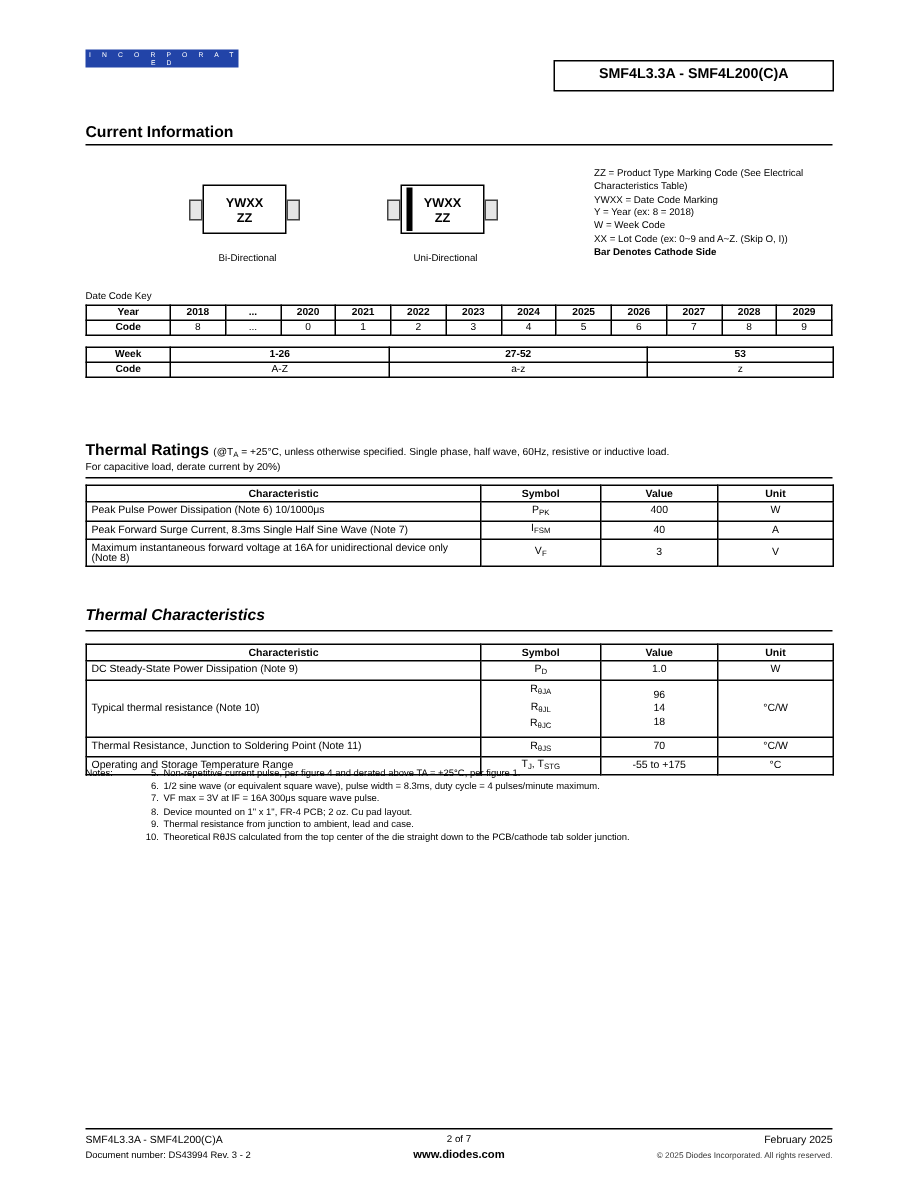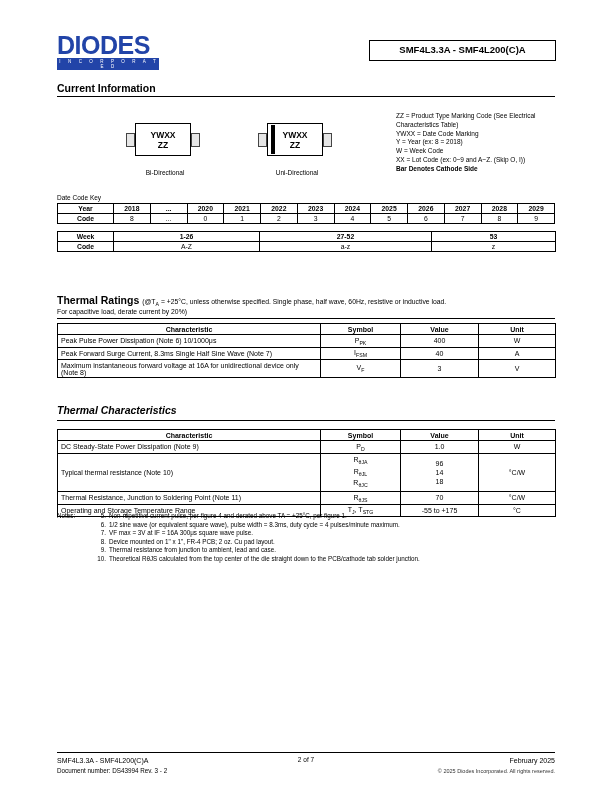--- a/index.html
+++ b/index.html
@@ -53,21 +53,20 @@
   .footer-center2 { position:absolute; left:0; top:765px; width:612px; text-align:center; font-size:7.5px; font-weight:bold; }
   .footer-right1 { position:absolute; right:57px; top:757px; font-size:7px; text-align:right; }
   .footer-right2 { position:absolute; right:57px; top:768px; font-size:5.5px; text-align:right; color:#333; }
 </style>
 </head>
 <body>
 
 <div class="page">
 
   <div class="abs" style="left:57px; top:33px;">
-    <div class="logo-text">DIODES</div>
     <div class="logo-bar">I N C O R P O R A T E D</div>
   </div>
   <div class="part-box">
     <span>SMF4L3.3A - SMF4L200(C)A</span>
   </div>
 
   <div class="section-title" style="top:82px;">Current Information</div>
   <div class="rule" style="top:96px;"></div>
 
   <div class="chip-wrap" style="left:126px; top:123px;">
@@ -296,16 +295,17 @@
     <div class="note">
         <span class="num">10.</span>
         <span>Theoretical RθJS calculated from the top center of the die straight down to the PCB/cathode tab solder junction.</span>
       </div>
   </div>
 
   <div class="rule" style="top:752px;"></div>
   <div class="footer-left1">SMF4L3.3A - SMF4L200(C)A</div>
   <div class="footer-left2">Document number: DS43994 Rev. 3 - 2</div>
   <div class="footer-center1">2 of 7</div>
+  <div class="footer-center2">www.diodes.com</div>
   <div class="footer-right1">February 2025</div>
   <div class="footer-right2">© 2025 Diodes Incorporated. All rights reserved.</div>
 
 </div>
 
 </body></html>

